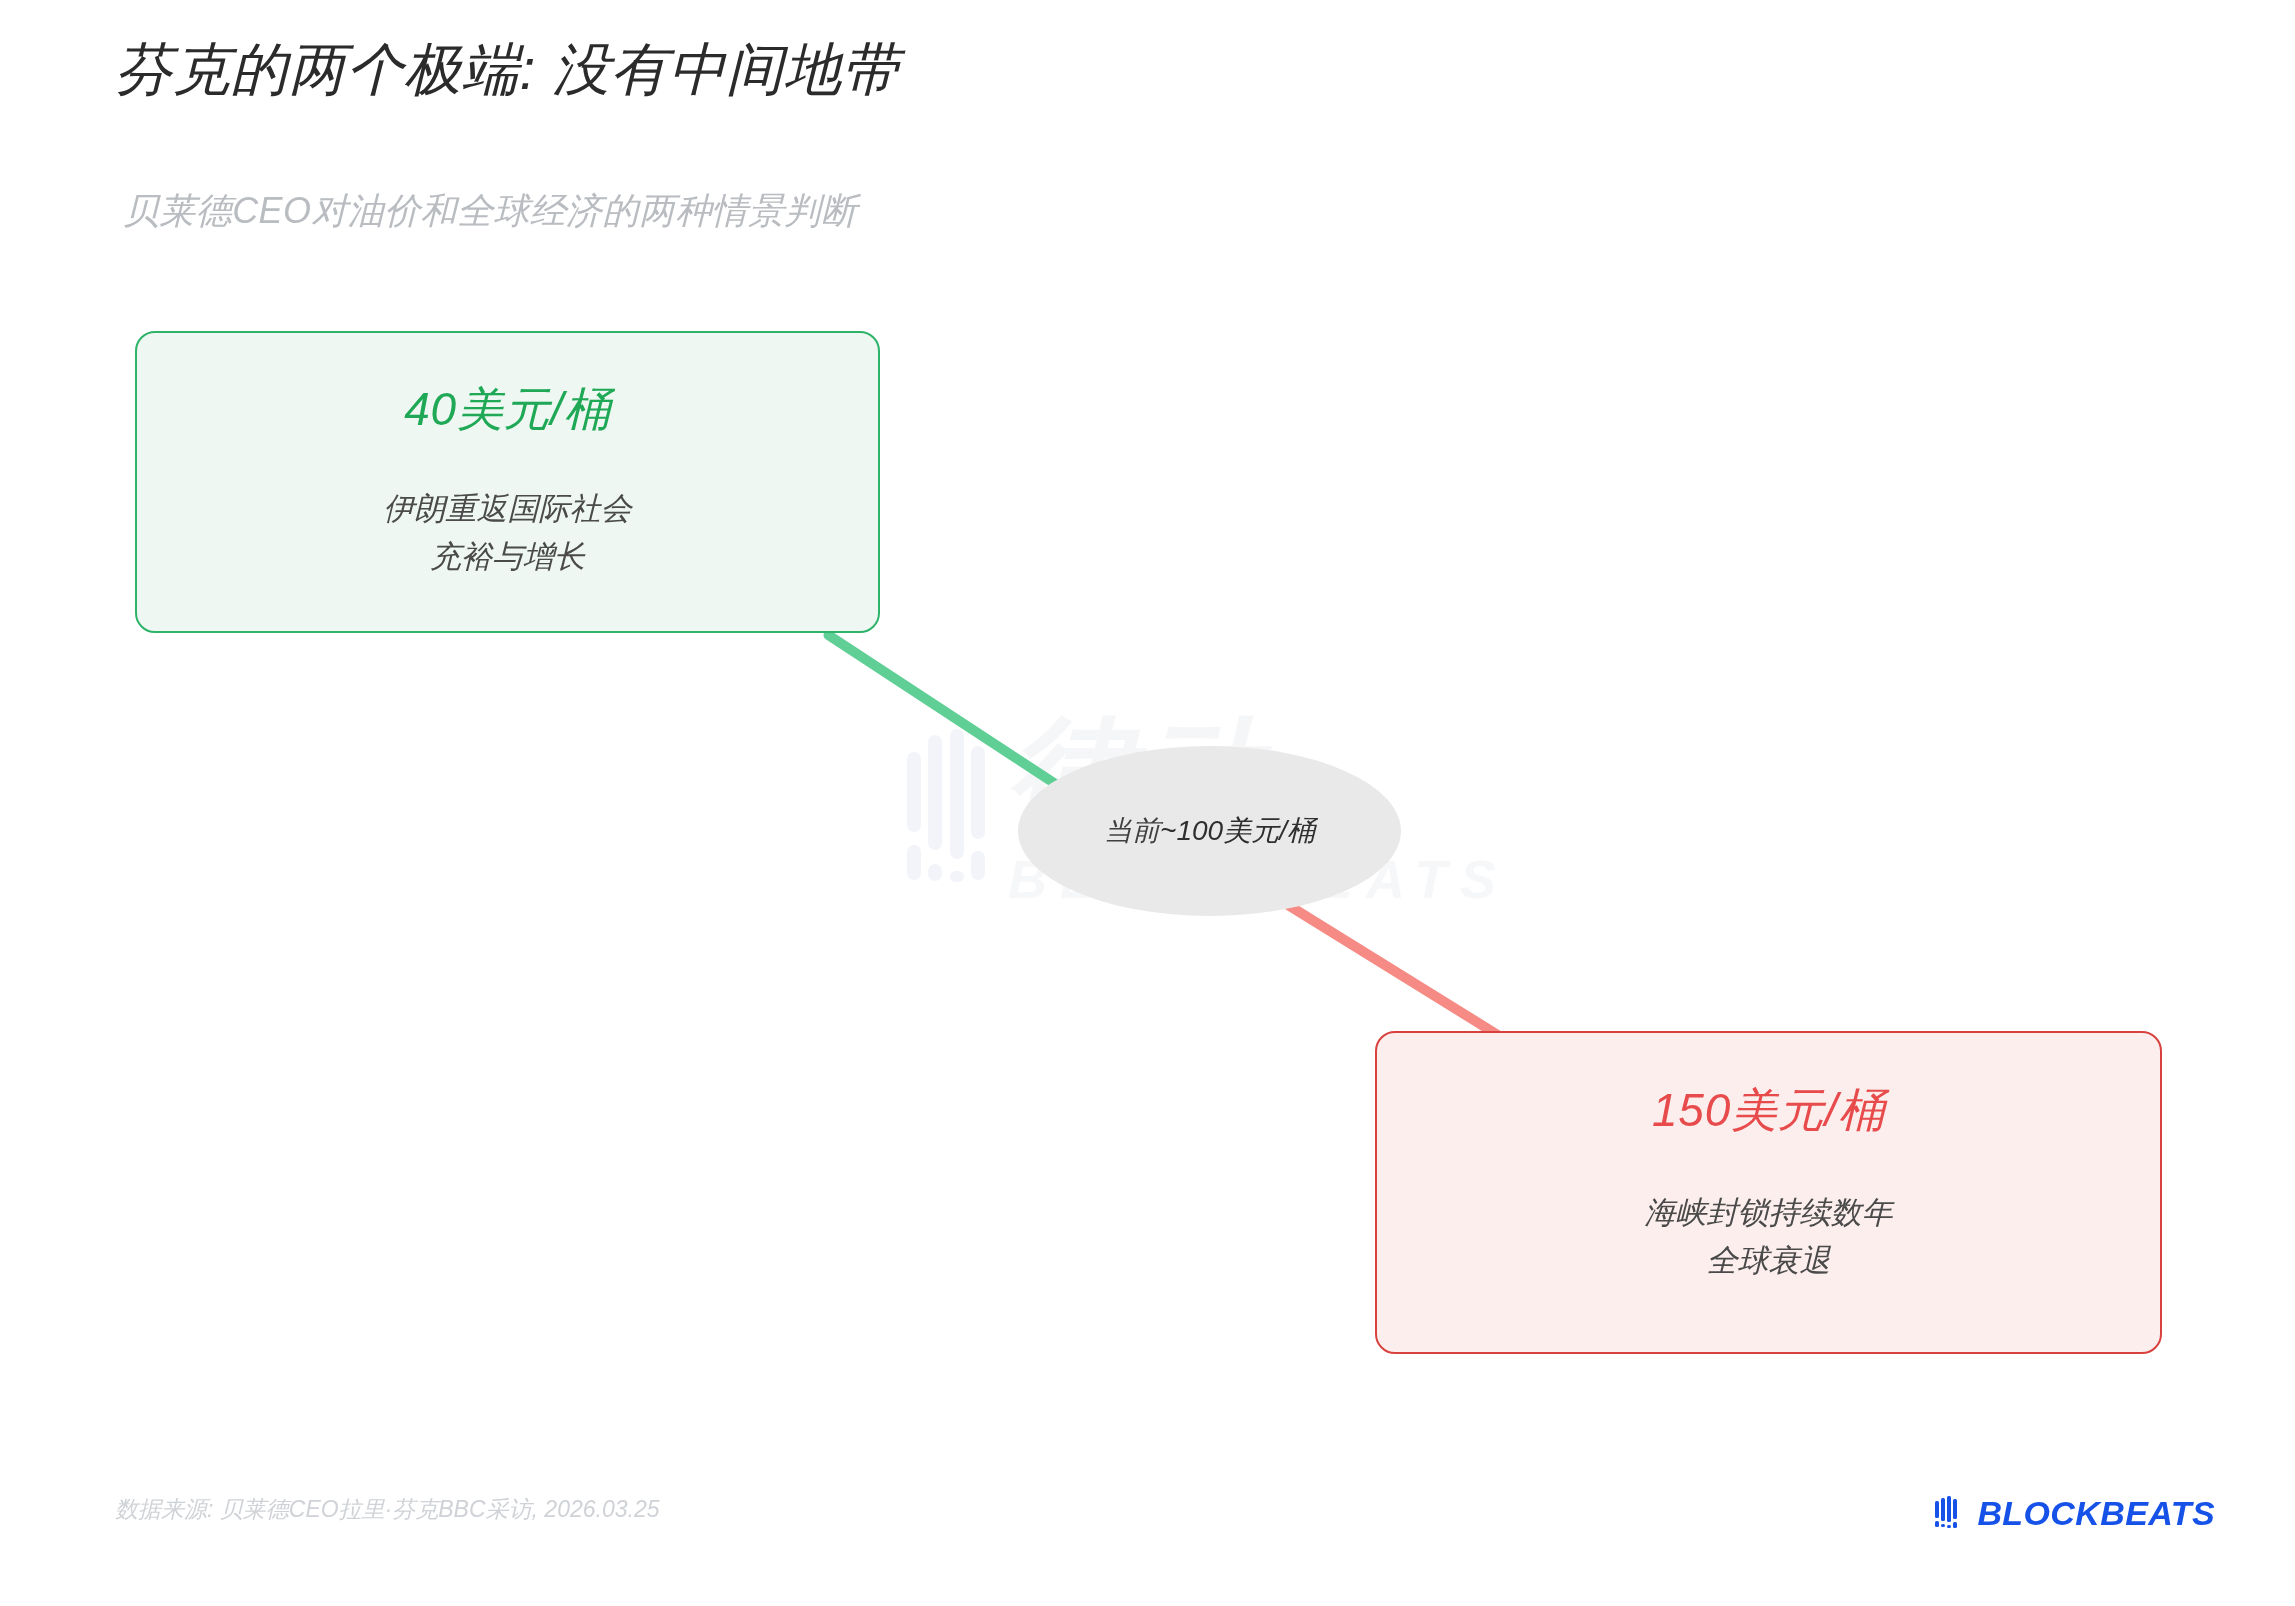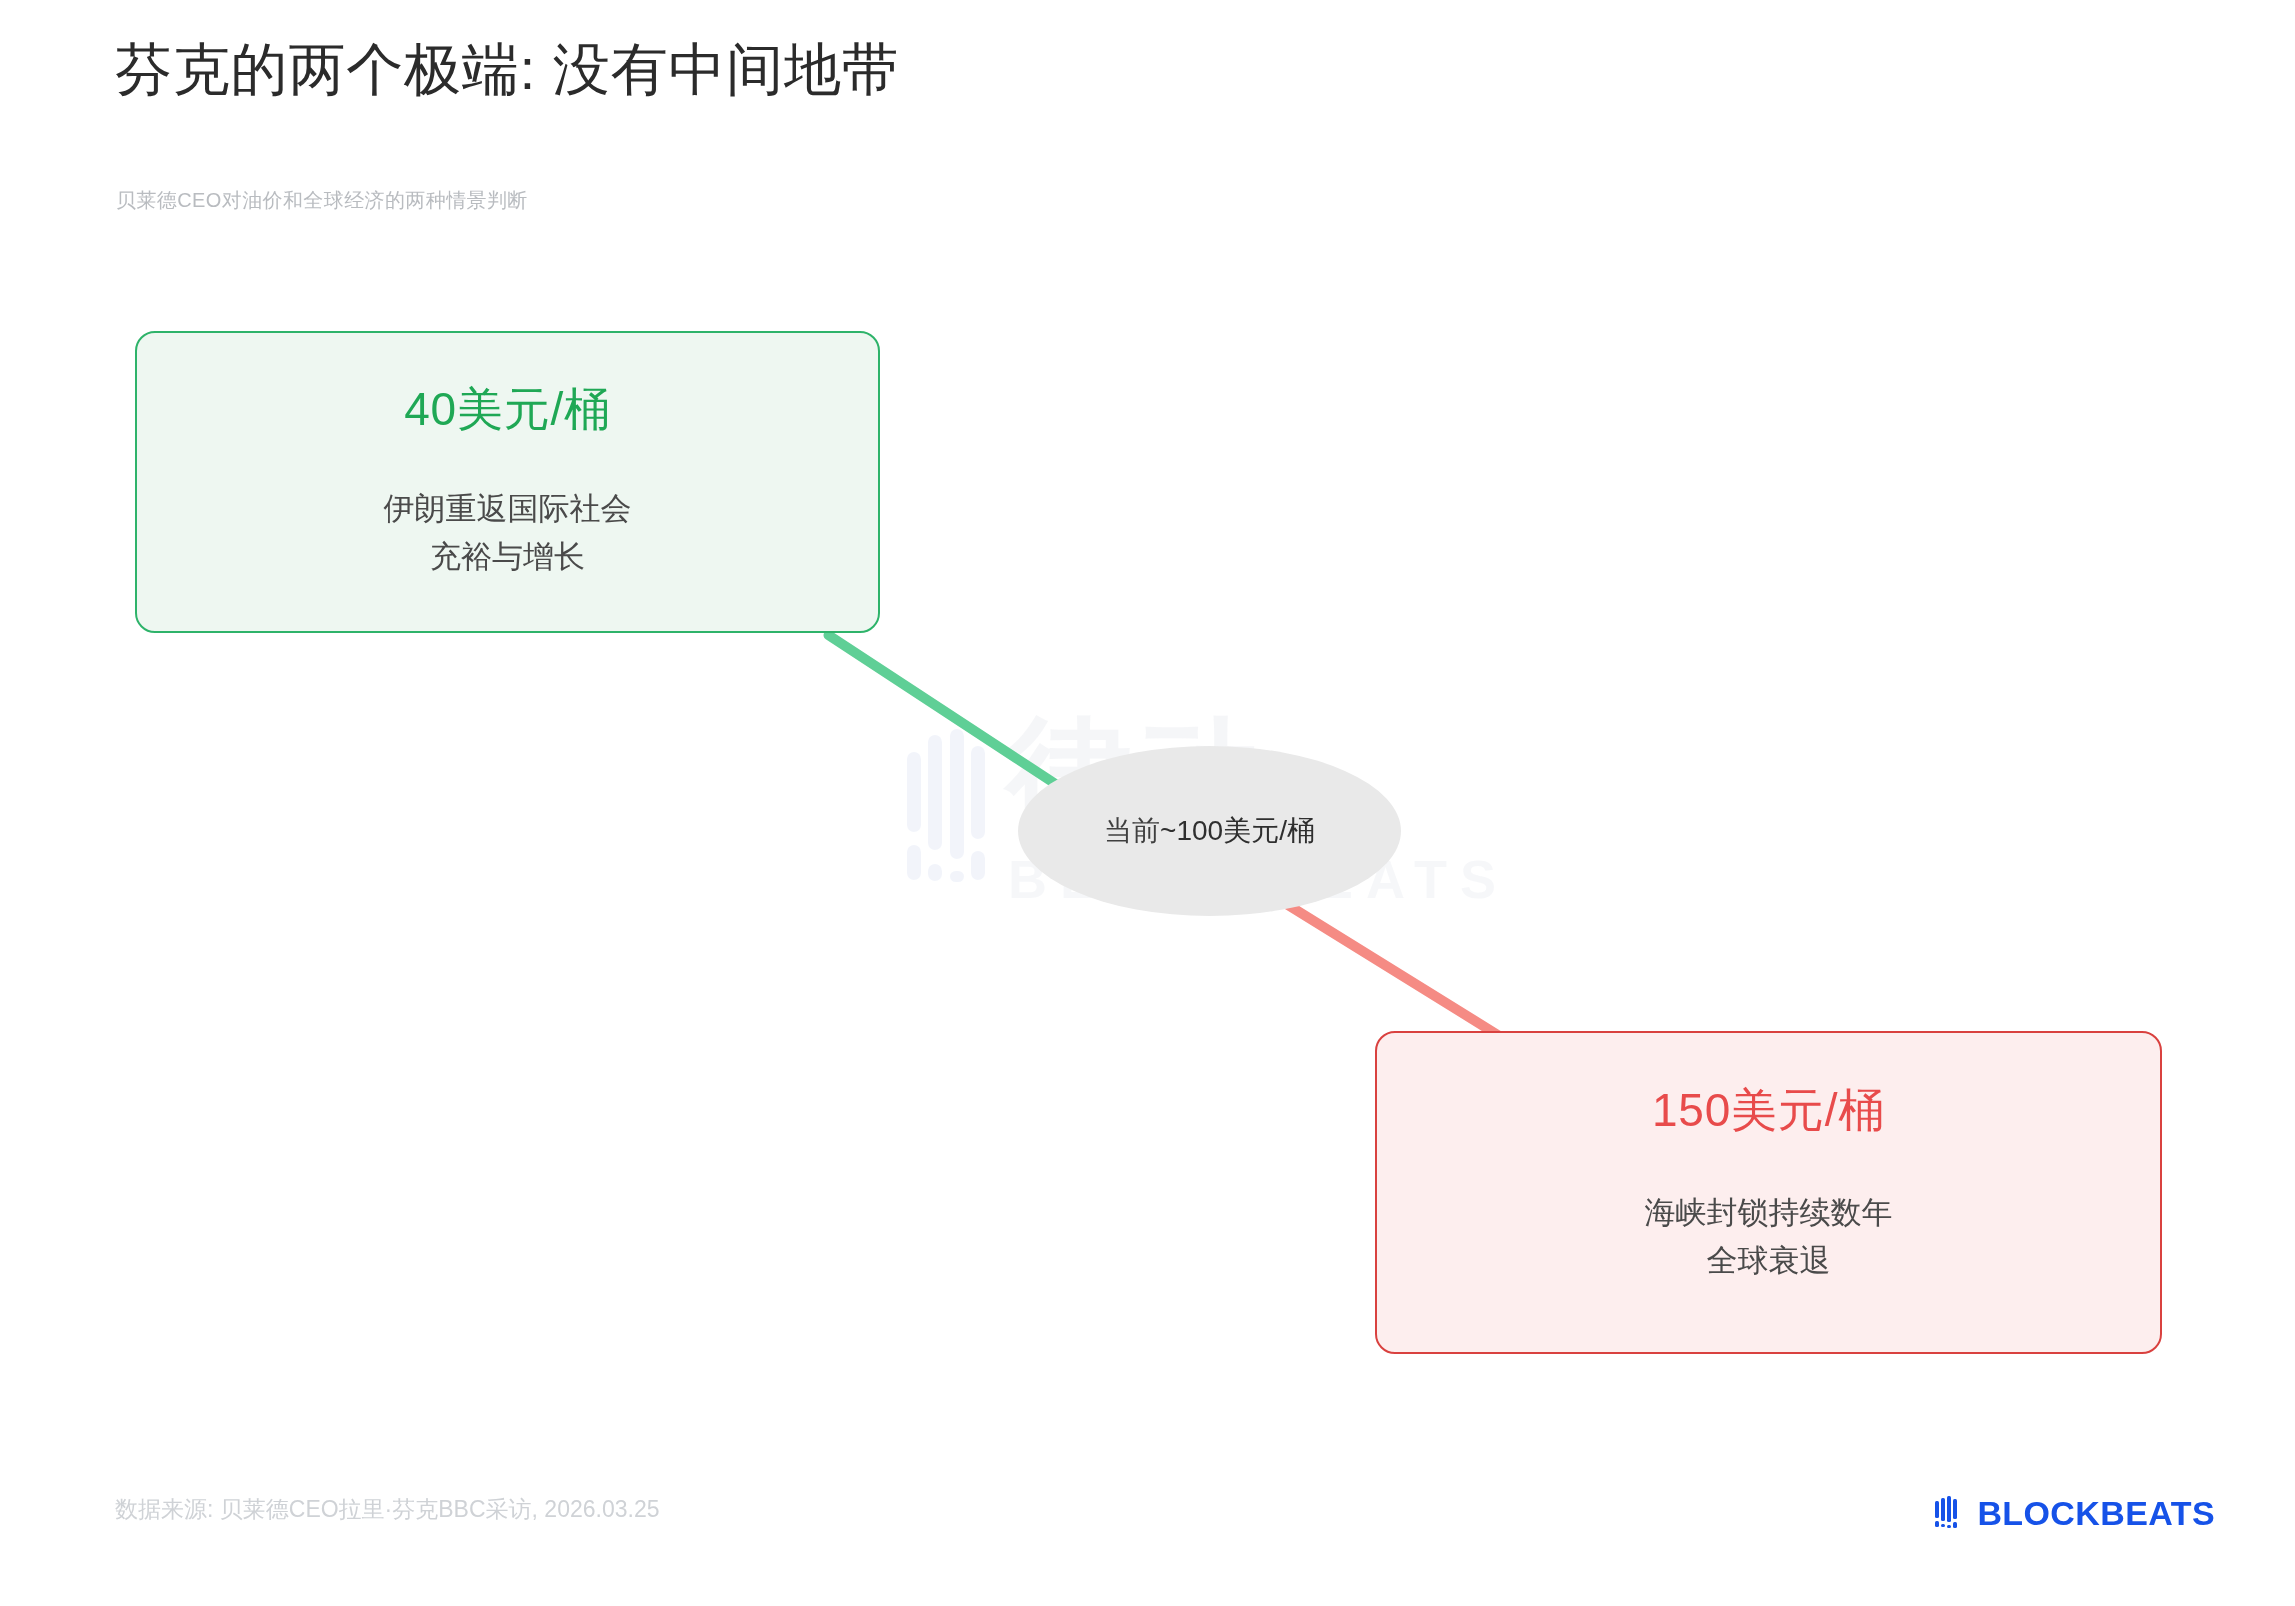--- a/index.html
+++ b/index.html
@@ -2,31 +2,31 @@
 <html style="font-size:12.2px"><head>
 <meta charset="utf-8">
 <style>
   * { margin:0; padding:0; box-sizing:border-box; }
   html, body {
     width:2295px; height:1607px;
     background:#ffffff;
     font-family:"Liberation Sans","DejaVu Sans",sans-serif;
     overflow:hidden;
   }
-  #stage { position:relative; width:2295px; height:1607px; background:#fff; }
+  #stage { position:relative; width:2295px; height:1607px; background:#fff;font-style:italic; }
 
   
   .title {
     position:absolute; left:115px; top:32px;
     font-size:57px; font-weight:400; color:#2b2b2b;
     letter-spacing:0.8px; white-space:nowrap;
   }
   .subtitle {
-    position:absolute; left:116px; top:187px;
-    font-size:20px; font-weight:400; color:#b9bcc0;
+    position:absolute; left:123px; top:187px;
+    font-size:36px; font-weight:400; color:#b9bcc0;
     letter-spacing:0.4px; white-space:nowrap;
   }
 
   
   .watermark {
     position:absolute; left:907px; top:712px;
     width:536px; height:199px;
     opacity:0.5; pointer-events:none;
   }
   .wm-bars { position:absolute; left:0; top:17px; width:92px; height:153px; }

